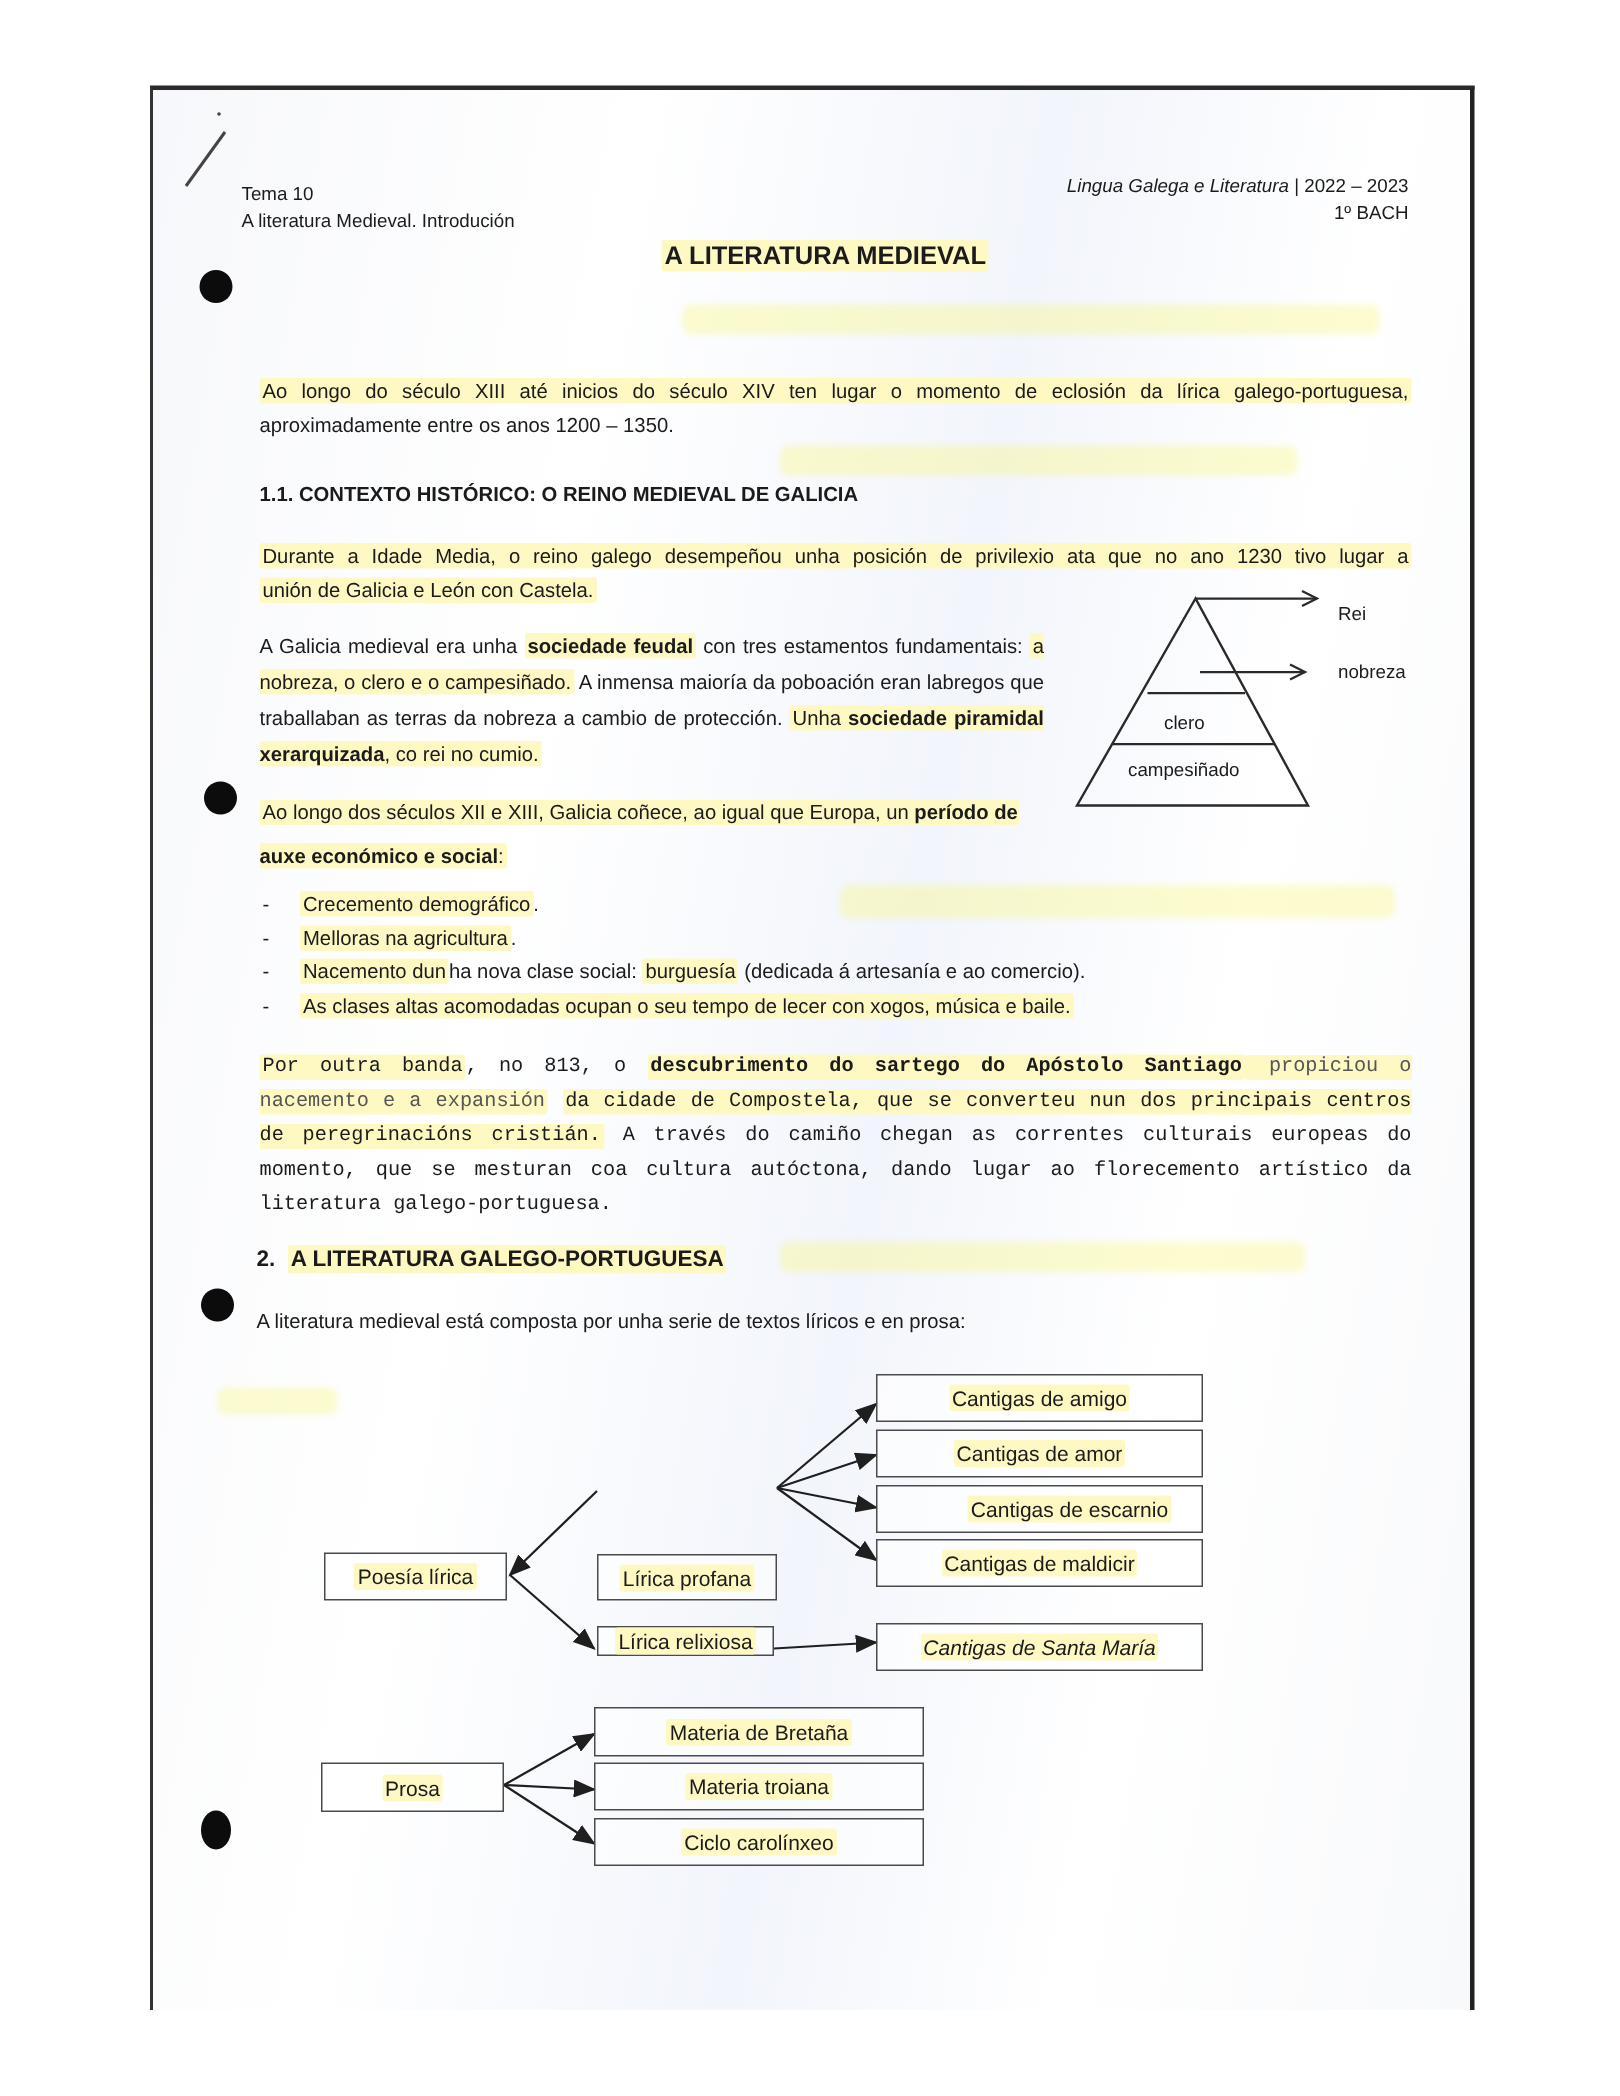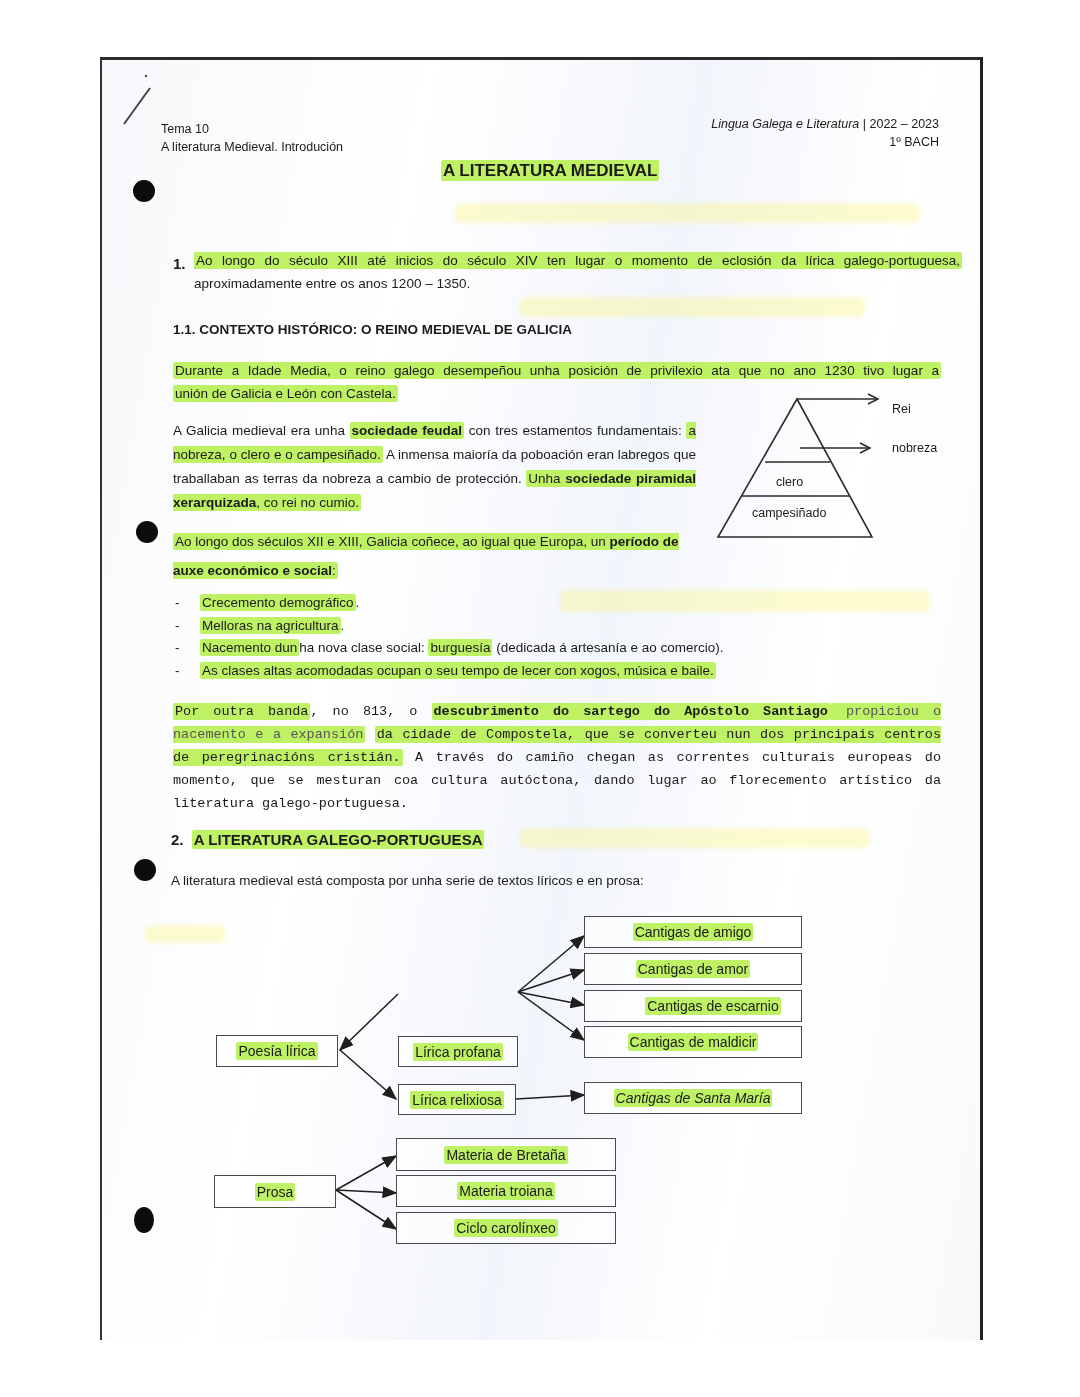--- a/index.html
+++ b/index.html
@@ -1,19 +1,19 @@
 <!DOCTYPE html>
 <html><head>
 <meta charset="utf-8">
 <style>
   html,body{margin:0;padding:0;}
   body{width:1080px;height:1397px;background:#ffffff;position:relative;overflow:hidden;font-family:"Liberation Sans", sans-serif;color:#1b1b1b;}
   .page{position:absolute;left:100px;top:57px;width:883px;height:1283px;background:linear-gradient(100deg,#f7f8fb 0%,#ffffff 30%,#f2f5fb 55%,#ffffff 75%,#f8f9fb 100%);border-top:3px solid #2b2b2b;border-left:2px solid #333;border-right:3px solid #222;box-sizing:border-box;}
   .abs{position:absolute;}
-  .hl{background:#bef264;padding:1px 2px;border-radius:2px;}
+  .hl{background:#fef9c3;padding:1px 2px;border-radius:2px;}
   .hl-faint{position:absolute;background:rgba(250,245,120,0.35);border-radius:6px;filter:blur(2px);}
   .hole{position:absolute;width:22px;height:22px;border-radius:50%;background:#0c0c0c;}
   .t{font-size:13.5px;line-height:23px;}
   .j{text-align:justify;text-align-last:justify;}
   b{font-weight:bold;}
   .box{position:absolute;border:1.5px solid #4a4a4a;background:rgba(255,255,255,0.6);display:flex;align-items:center;justify-content:center;font-size:14px;box-sizing:border-box;}
   .it{font-style:italic;}
   ul.bul{list-style:none;margin:0;padding:0;}
   ul.bul li{position:relative;padding-left:27px;font-size:13.5px;line-height:22.5px;}
   ul.bul li::before{content:"-";position:absolute;left:2px;}
@@ -50,21 +50,21 @@
 </div>
 
 <div class="abs" style="left:441px;top:161px;font-size:17px;font-weight:bold;">
   <span class="hl">A LITERATURA MEDIEVAL</span>
 </div>
 
 <div class="abs" style="left:173px;top:212px;font-size:15px;font-weight:bold;margin-top:43px;">
   <span>1.</span>&nbsp;&nbsp;<span>INTRODUCIÓN</span>
 </div>
 
-<div class="abs t" style="left:173px;top:249px;width:768px;margin-left:21px;">
+<div class="abs t" style="left:173px;top:249px;width:768px;">
   <div class="j"><span class="hl">Ao longo do século XIII até inicios do século XIV ten lugar o momento de eclosión da lírica galego-portuguesa,</span></div>
   <div>aproximadamente entre os anos 1200 – 1350.</div>
 </div>
 
 <div class="abs" style="left:173px;top:322px;font-size:13.5px;font-weight:bold;">1.1. CONTEXTO HISTÓRICO: O REINO MEDIEVAL DE GALICIA</div>
 
 <div class="abs t" style="left:173px;top:359px;width:768px;">
   <div class="j"><span class="hl">Durante a Idade Media, o reino galego desempeñou unha posición de privilexio ata que no ano 1230 tivo lugar a</span></div>
   <div><span class="hl">unión de Galicia e León con Castela.</span></div>
 </div>
@@ -128,21 +128,21 @@
     <line x1="336" y1="1190" x2="396" y2="1229" marker-end="url(#ah)"></line>
   </g>
 </svg>
 
 <div class="box" style="left:216px;top:1035px;width:122px;height:32px;">
     <span class="hl">Poesía lírica</span>
   </div>
 <div class="box" style="left:398px;top:1036px;width:120px;height:31px;">
     <span class="hl">Lírica profana</span>
   </div>
-<div class="box" style="left:398px;top:1084px;width:118px;height:31px;">
+<div class="box" style="left:398px;top:1084px;width:118px;height:20px;">
     <span class="hl">Lírica relixiosa</span>
   </div>
 
 <div class="box" style="left:584px;top:916px;width:218px;height:32px;">
     <span class="hl">Cantigas de amigo</span>
   </div>
 <div class="box" style="left:584px;top:953px;width:218px;height:32px;">
     <span class="hl">Cantigas de amor</span>
   </div>
 <div class="box" style="left:584px;top:990px;width:218px;height:32px;padding-left:40px;">

